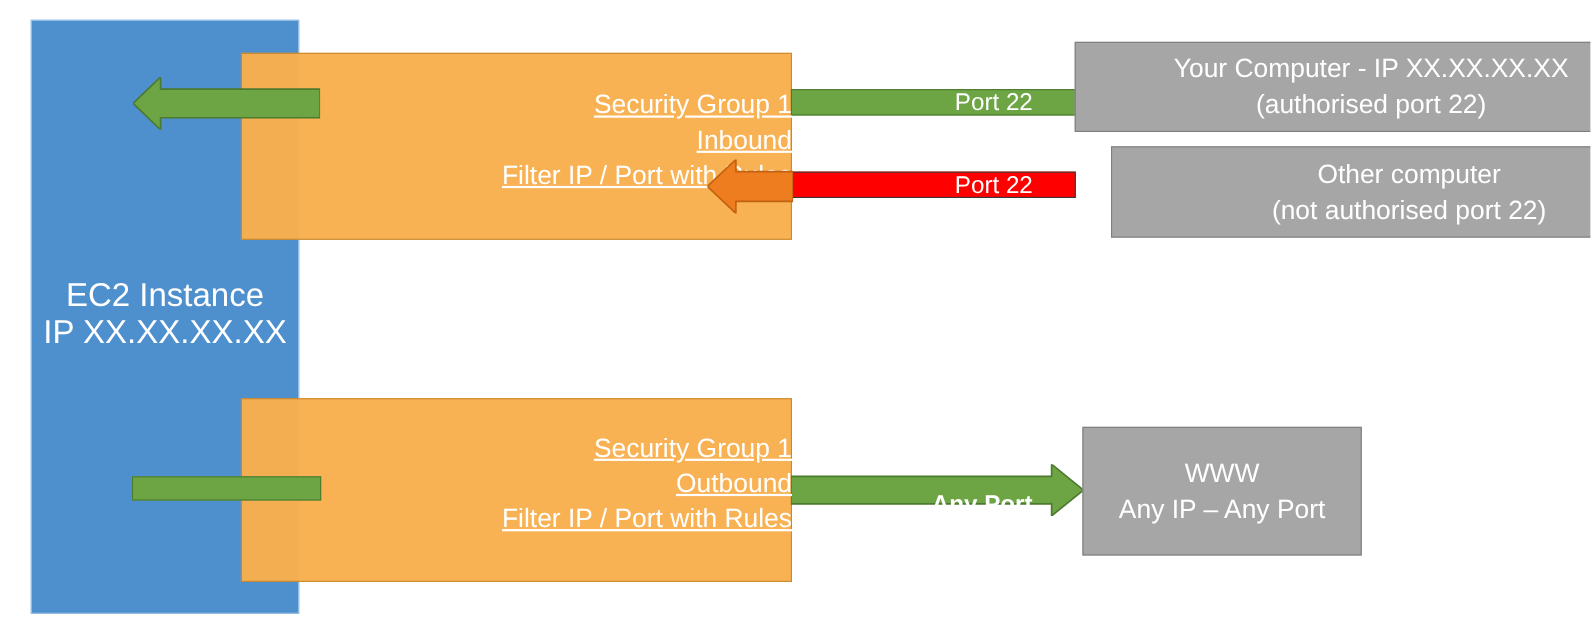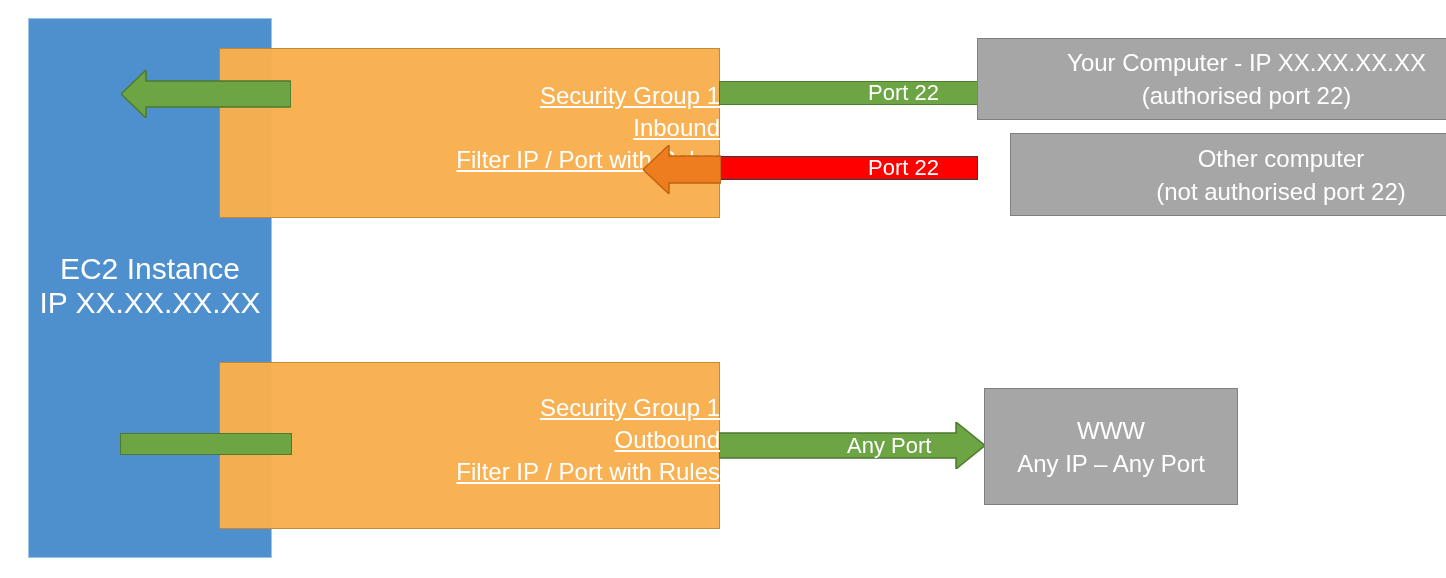--- a/index.html
+++ b/index.html
@@ -133,21 +133,21 @@
     position: absolute;
     color: #ffffff;
     font-size: 22px;
     line-height: 24px;
     z-index: 8;
     white-space: nowrap;
     pointer-events: none;
   }
   .label-port22-green { left: 868px; top: 81px; }
   .label-port22-red   { left: 868px; top: 156px; }
-  .label-anyport      { left: 847px; top: 434px; }
+  .label-anyport      { left: 847px; top: 446px; font-weight: bold; }
 
   
   .gray-box {
     position: absolute;
     background: #A6A6A6;
     border: 1px solid #7F7F7F;
     box-sizing: border-box;
     color: #ffffff;
     font-size: 24px;
     line-height: 33px;

